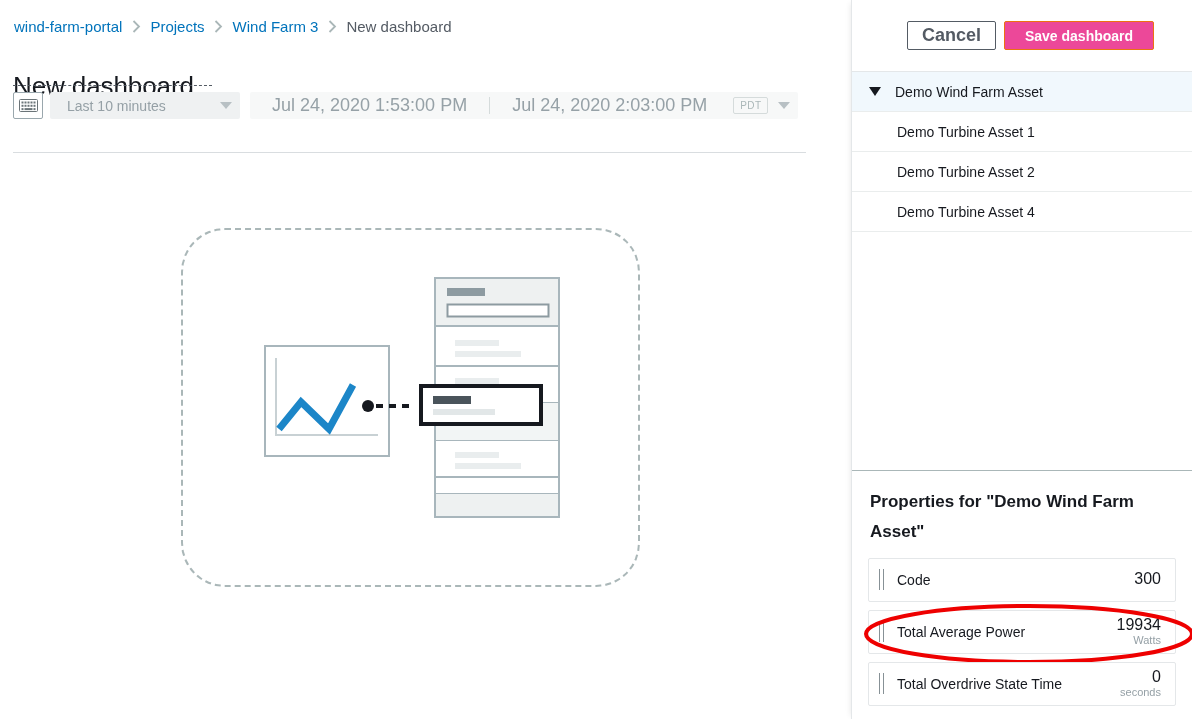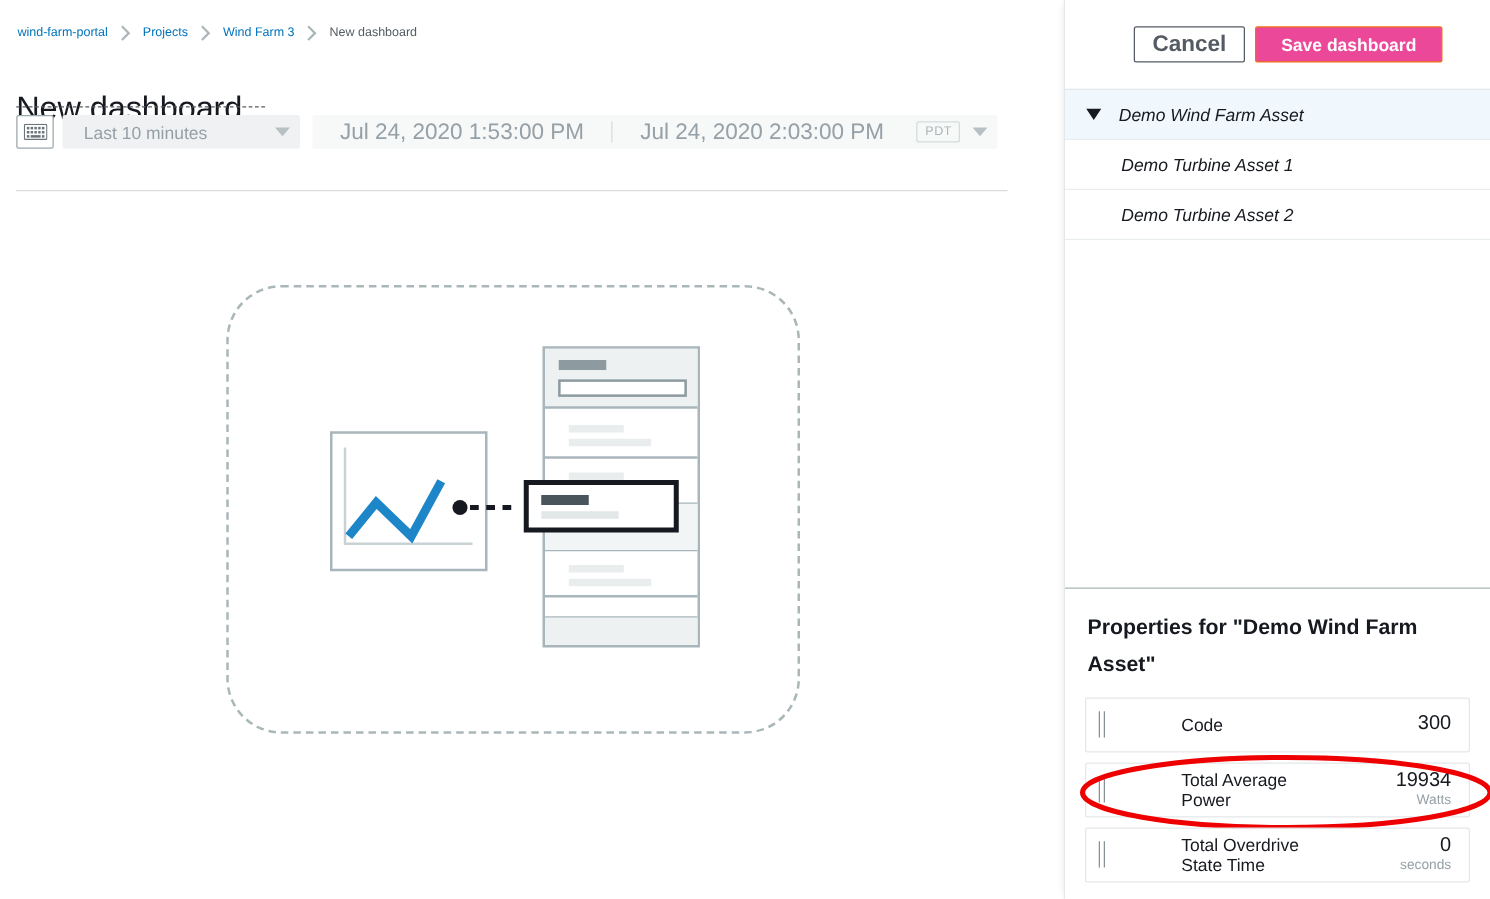--- a/index.html
+++ b/index.html
@@ -12,21 +12,21 @@
   }
   #root { position: relative; width: 1192px; height: 719px; background:#fff; }
 
   
   #main { position: absolute; left:0; top:0; width: 852px; height: 719px; background:#fff; }
 
   
   #breadcrumb {
     position:absolute; left: 14px; top: 16px;
     display:flex; align-items:center; height:20px;
-    font-size: 10px; white-space:nowrap;
+    font-size: 15px; white-space:nowrap;
   }
   .crumb-link { color:#0073bb; cursor:pointer; }
   .crumb-current { color:#545b64; }
   .crumb-sep {
     display:inline-block; width:18px; text-align:center;
     color:#aab7b8; font-size:14px; line-height:1;
     margin: 0 5px;
   }
   .crumb-sep svg { display:block; margin:0 auto; }
 
@@ -95,21 +95,21 @@
     font-family:"Liberation Sans", sans-serif;
   }
   #btn-save {
     min-width: 150px; height:29px; padding: 0 16px;
     border:1px solid #ec7211; border-radius:2px; background:#ec4899;
     font-size:14px; font-weight:700; color:#fff; cursor:pointer;
     font-family:"Liberation Sans", sans-serif;
   }
 
   
-  #tree { flex: 0 0 399px; overflow:hidden; border-top:1px solid #e4e7e9;font-style:italic; }
+  #tree { flex: 0 0 399px; overflow:hidden; border-top:1px solid #e4e7e9; }
   .tree-row {
     height: 40px; display:flex; align-items:center;
     border-bottom: 1px solid #eaeded; font-size:14px; color:#16191f; cursor:pointer;
   }
   .tree-row.root { background:#f1f8fd; padding-left: 17px; }
   .tree-row.child { background:#fff; padding-left: 45px; }
   .tw {
     width:0;height:0;border-left:6px solid transparent;border-right:6px solid transparent;
     border-top:9px solid #16191f; margin-right:14px; flex:0 0 auto;
   }
@@ -120,21 +120,21 @@
     flex:1 1 auto; border-top:1px solid #aab7b8; padding: 16px 16px 0 16px;
     position:relative; background:#fff;
   }
   #props-title {
     font-size: 17px; font-weight:700; color:#16191f; line-height: 1.75;
     margin: 0 0 11px 2px;
   }
   .prop-row {
     height: 44px; border:1px solid #e4e7e9; border-radius:2px; background:#fff;
     display:flex; align-items:center; padding: 0 14px 0 10px; margin-bottom: 8px;
-    position:relative; cursor:grab;gap:48px;
+    position:relative; cursor:grab;
   }
   .grip { display:flex; gap:3px; margin-right:13px; flex:0 0 auto; }
   .grip i { display:block; width:1px; height:21px; background:#879196; }
   .prop-name { flex:1; font-size:14px; color:#16191f; }
   .prop-val { text-align:right; line-height:1.05; }
   .prop-val .v { font-size:16px; color:#16191f; display:block; }
   .prop-val .u { font-size:11px; color:#95a0a6; display:block; margin-top:1px; }
 
   #annot-ellipse {
     position:absolute; left:-9px; top:-13px; width:338px; height:72px;
@@ -270,20 +270,23 @@
       <div class="tree-row root">
         <span class="tw"></span>
         <span>Demo Wind Farm Asset</span>
       </div>
       <div class="tree-row child">
         <span>Demo Turbine Asset 1</span>
       </div>
       <div class="tree-row child">
         <span>Demo Turbine Asset 2</span>
       </div>
+      <div class="tree-row child">
+        <span>Demo Turbine Asset 4</span>
+      </div>
       <div id="tree-filler"></div>
     </div>
 
     <div id="props">
       <div id="props-title">Properties for "Demo Wind Farm Asset"</div>
 
       <div class="prop-row">
         <span class="grip">
             <i></i>
             <i></i>

